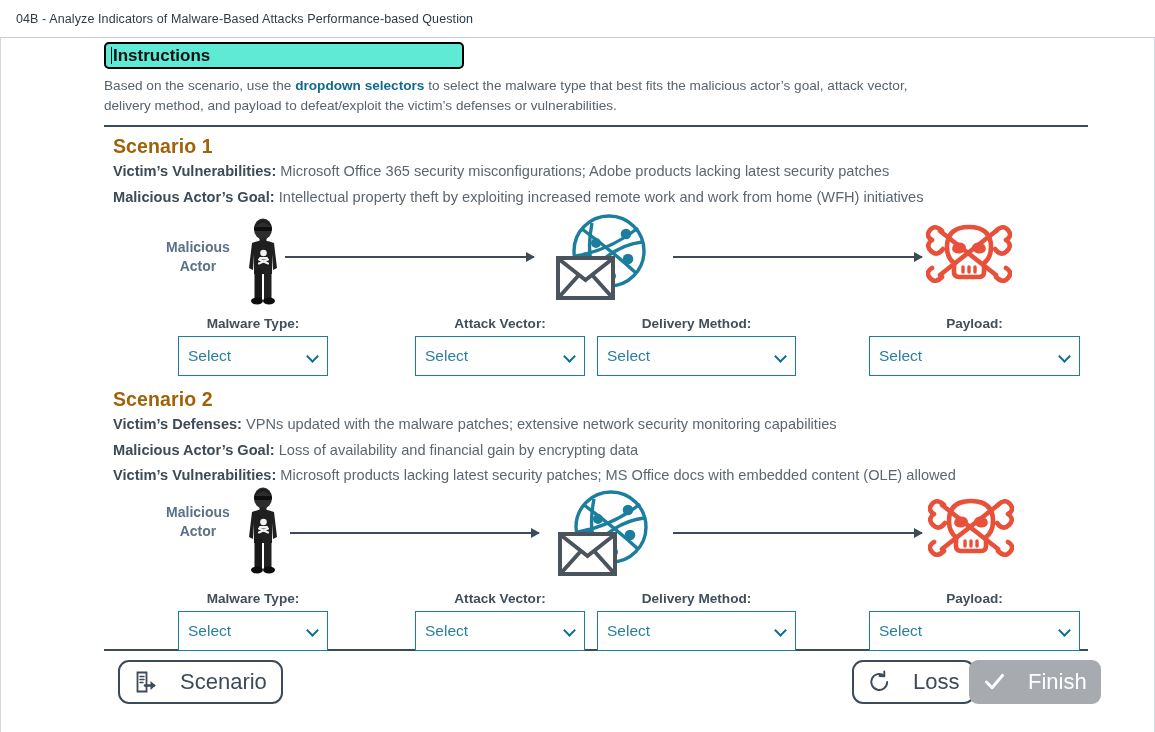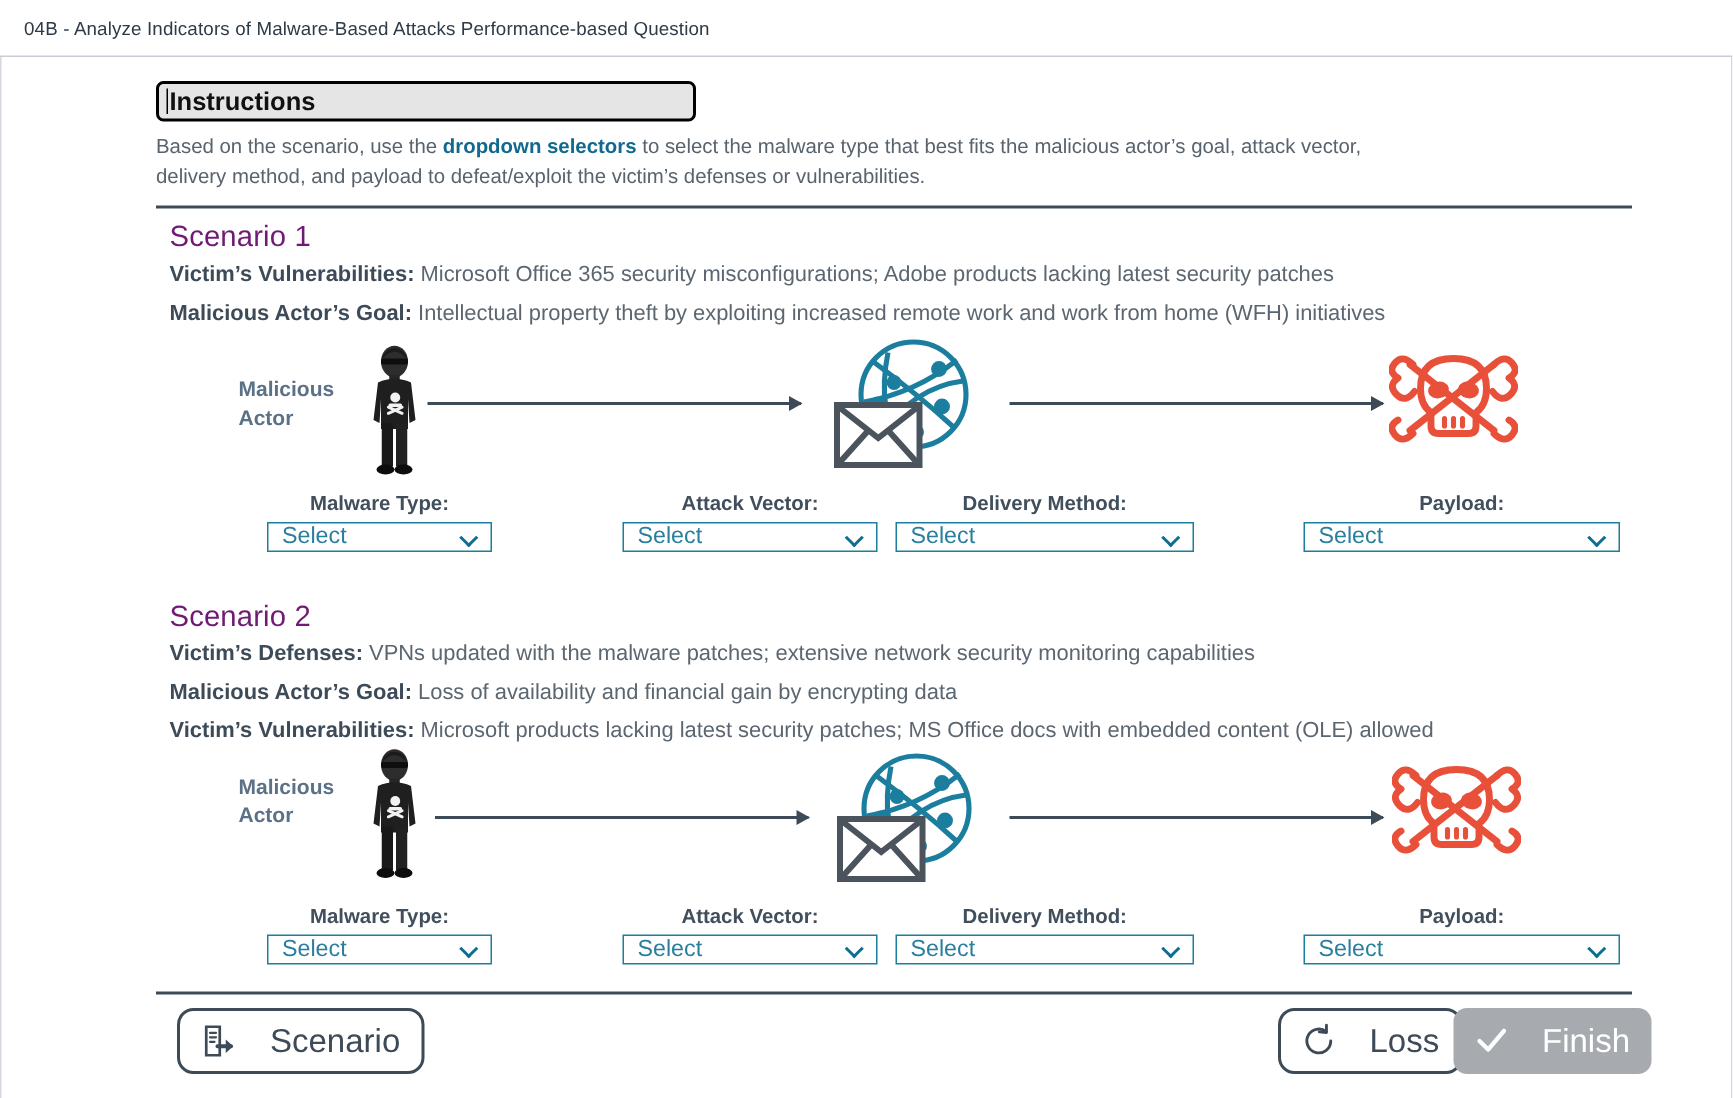--- a/index.html
+++ b/index.html
@@ -50,30 +50,30 @@
     padding: 0;
   }
 
   .inner {
     margin-left: 104px;
     margin-right: 67px;
   }
 
   
   .instructions-box {
-    margin-top: 16px;
+    margin-top: 4px;
     width: 360px;
     height: 27px;
     box-sizing: border-box;
     border: 2px solid #000000;
     border-radius: 5px;
     display: flex;
     align-items: center;
     padding-left: 5px;
-    background: #e5e5e5;
+    background: #5eead4;
   }
   .instructions-box .caret {
     width: 1px;
     height: 17px;
     background: #000;
     margin-right: 1px;
   }
   .instructions-title {
     font-size: 17px;
     font-weight: 700;
@@ -104,22 +104,22 @@
     border-top: 2px solid #3d4a57;
     margin: 0;
   }
 
   
   .scenario {
     padding-top: 4px;
   }
   .scenario-heading {
     font-size: 19.5px;
-    font-weight: 400;
-    color: #701a75;
+    font-weight: 700;
+    color: #a16207;
     margin: 4px 0 1px 9px;
     letter-spacing: 0.1px;
   }
   .fact-line {
     font-size: 14.6px;
     line-height: 25.5px;
     margin-left: 9px;
     color: #5c6670;
     white-space: nowrap;
   }
@@ -131,20 +131,21 @@
   
   .flow {
     position: relative;
     height: 100px;
   }
   .flow-actor-label {
     position: absolute;
     font-size: 14px;
     font-weight: 600;
     color: #5b7186;
+    text-align: center;
     line-height: 19px;
     width: 78px;
   }
   .arrow {
     position: absolute;
     height: 2px;
     background: #3d4a57;
   }
   .arrow::after {
     content: "";
@@ -171,21 +172,21 @@
   .selector-label {
     font-size: 13.6px;
     font-weight: 700;
     color: #414f5c;
     text-align: center;
     line-height: 16px;
     margin-bottom: 4px;
   }
   .select-box {
     box-sizing: border-box;
-    height: 20px;
+    height: 40px;
     border: 1.6px solid #1b7e9e;
     background: #ffffff;
     display: flex;
     align-items: center;
     padding: 0 8px 0 9px;
     position: relative;
     cursor: pointer;
   }
   .select-value {
     font-size: 15.5px;

